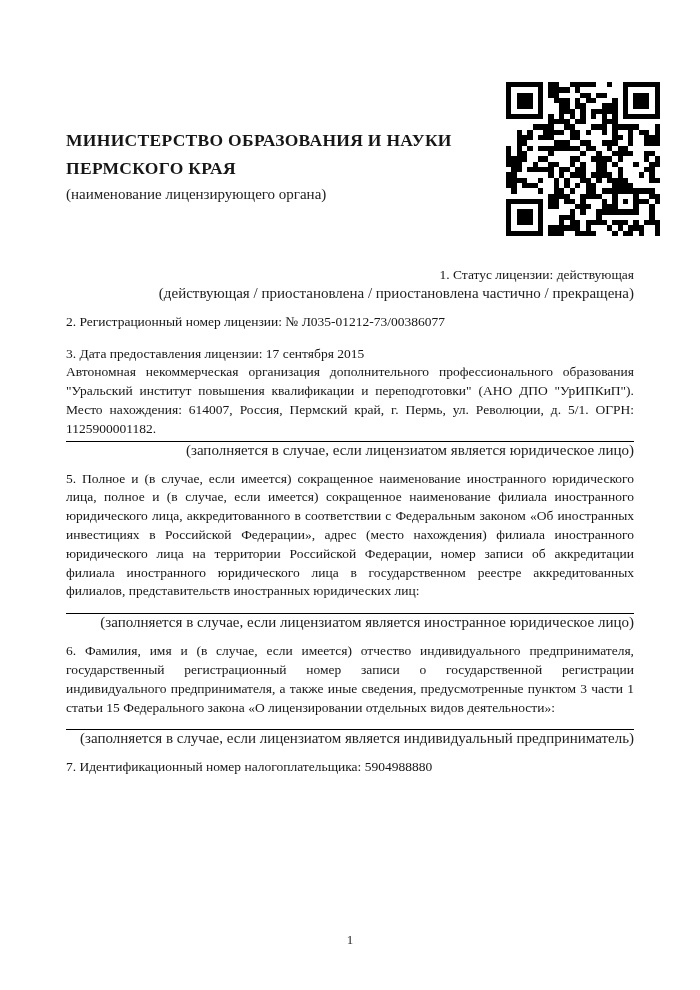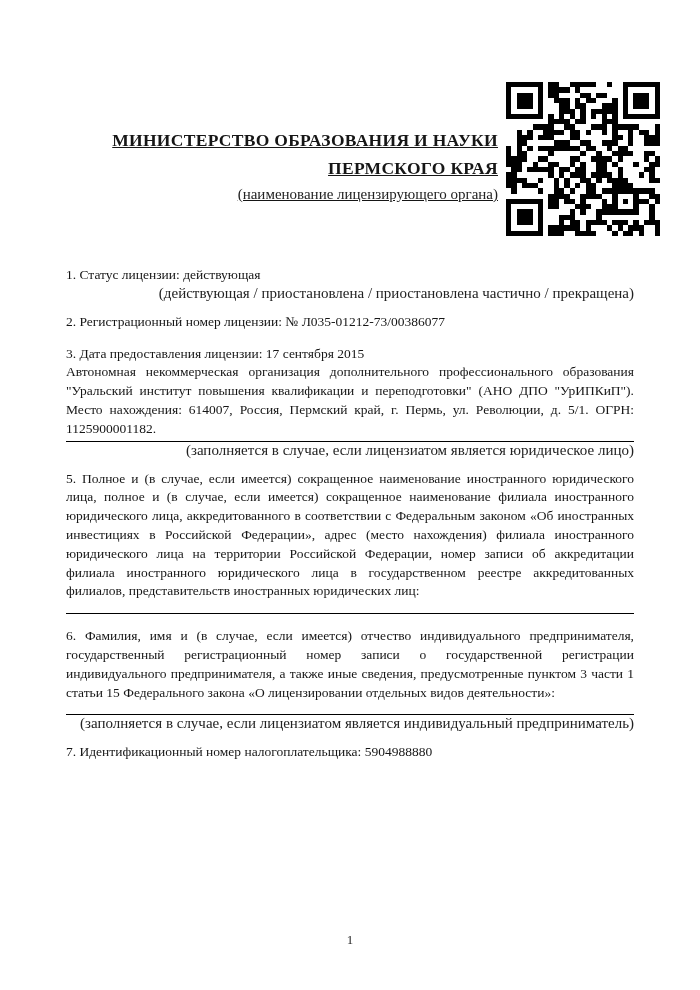--- a/index.html
+++ b/index.html
@@ -13,23 +13,22 @@
     box-sizing:border-box;
   }
   .header{
     display:flex;
     justify-content:space-between;
     align-items:flex-start;
     padding:82px 40px 0 66px;
   }
   .header-text{
     width:432px;
-    text-align:right;
+    text-align:left;
     padding-top:44px;
-    text-decoration:underline;
   }
   .ministry{
     font-size:17.5px;
     font-weight:bold;
     line-height:28px;
     letter-spacing:0.3px;
   }
   .small-caption{
     font-size:15px;
     line-height:14px;
@@ -48,21 +47,21 @@
     font-size:13.5px;
     line-height:22px;
   }
   .content{
     margin:0 66px;
     font-size:13.5px;
     line-height:18.8px;
   }
   .content p{margin:0;}
   .item{margin-top:13px !important;}
-  .item-first{margin-top:30px !important;}
+  .item-first{margin-top:30px !important;text-align:right;}
   .just{text-align:justify;}
   .center-cap{
     text-align:right;
     margin-top:1px;
   }
   .fill-line{
     border:none;
     border-top:1px solid #000000;
     margin:2px 0 0 0;
     height:0;
@@ -542,20 +541,21 @@
     <p class="item" style="margin-top:20px">2. Регистрационный номер лицензии: № Л035-01212-73/00386077</p>
 
     <p class="item">3. Дата предоставления лицензии: 17 сентября 2015</p>
 
     <p class="just">Автономная некоммерческая организация дополнительного профессионального образования "Уральский институт повышения квалификации и переподготовки" (АНО ДПО "УрИПКиП"). Место нахождения: 614007, Россия, Пермский край, г. Пермь, ул. Революции, д. 5/1. ОГРН: 1125900001182.</p>
     <hr class="fill-line">
     <div class="small-caption center-cap">(заполняется в случае, если лицензиатом является юридическое лицо)</div>
 
     <p class="item just" style="margin-top:10px">5. Полное и (в случае, если имеется) сокращенное наименование иностранного юридического лица, полное и (в случае, если имеется) сокращенное наименование филиала иностранного юридического лица, аккредитованного в соответствии с Федеральным законом «Об иностранных инвестициях в Российской Федерации», адрес (место нахождения) филиала иностранного юридического лица на территории Российской Федерации, номер записи об аккредитации филиала иностранного юридического лица в государственном реестре аккредитованных филиалов, представительств иностранных юридических лиц:</p>
     <hr class="fill-line spaced">
+    <div class="small-caption center-cap">(заполняется в случае, если лицензиатом является иностранное юридическое лицо)</div>
 
     <p class="item just" style="margin-top:10px">6. Фамилия, имя и (в случае, если имеется) отчество индивидуального предпринимателя, государственный регистрационный номер записи о государственной регистрации индивидуального предпринимателя, а также иные сведения, предусмотренные пунктом 3 части 1 статьи 15 Федерального закона «О лицензировании отдельных видов деятельности»:</p>
     <hr class="fill-line spaced">
     <div class="small-caption center-cap">(заполняется в случае, если лицензиатом является индивидуальный предприниматель)</div>
 
     <p class="item" style="margin-top:16px">7. Идентификационный номер налогоплательщика: 5904988880</p>
 
   </div>
 
   <div class="page-number">1</div>

